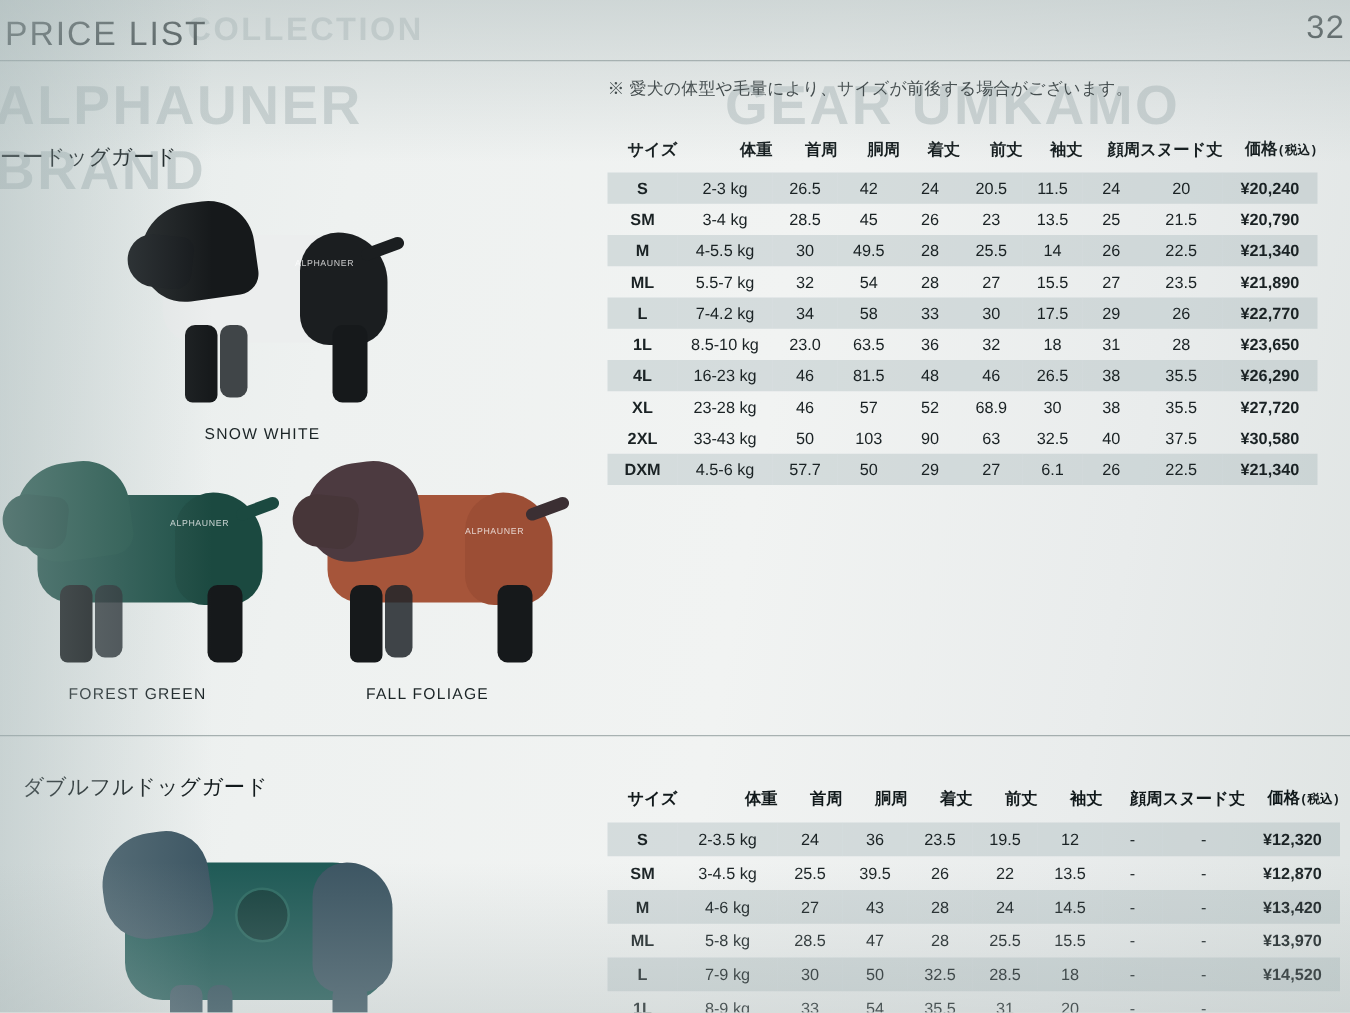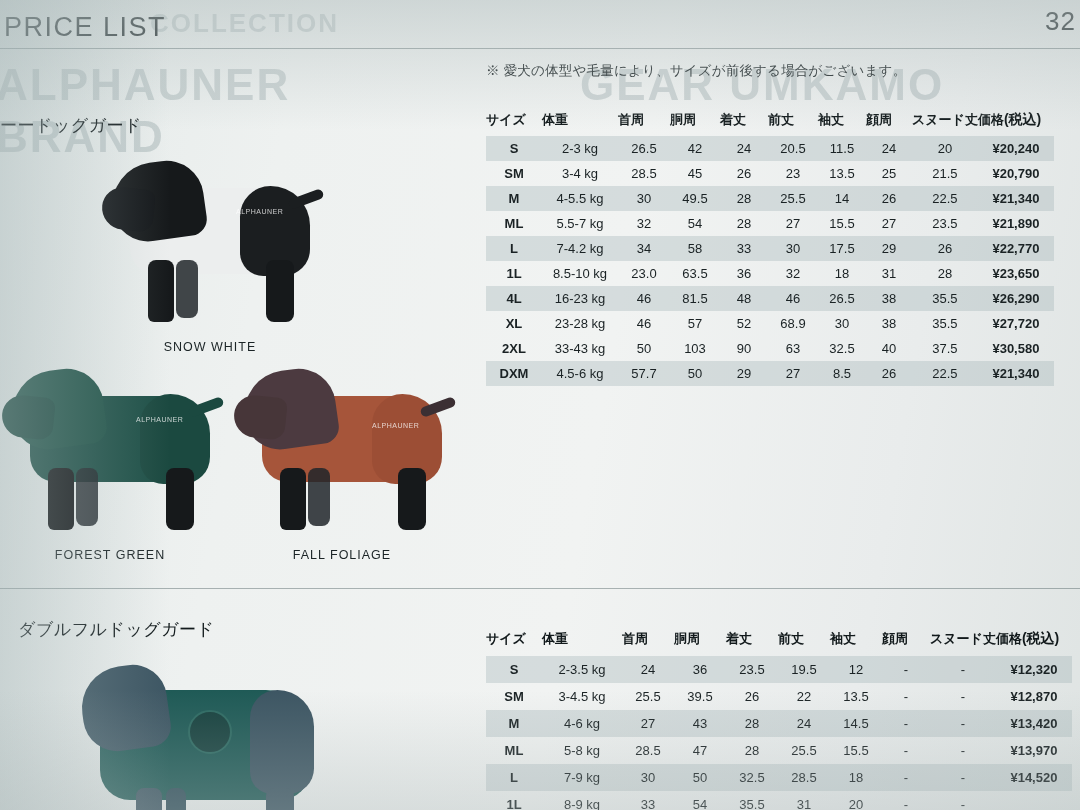--- a/index.html
+++ b/index.html
@@ -106,41 +106,42 @@
   table.spec {
     position: absolute;
     border-collapse: collapse;
     font-size: 13px;
     color: #1a2224;
   }
   table.spec th {
     font-weight: bold;
     font-size: 13px;
     padding: 3px 0 6px 0;
-    text-align: left;
+    text-align: right;
     color: #11191b;
     white-space: nowrap;
+    font-family: Liberation Mono, monospace;
   }
   table.spec td {
     text-align: center;
     padding: 2px 0;
     white-space: nowrap;
   }
   table.spec tbody tr.odd td {
     background: rgba(150,168,172,.30);
   }
   table.spec td.size {
     font-weight: bold;
   }
   table.spec td.price {
     font-weight: bold;
     margin-top: 22px;
   }
   .tiny {
-    font-size: 14px;
+    font-size: 10px;
   }
 
   
   #table1 { left: 486px; top: 106px; }
   #table1 th, #table1 td { height: 21px; line-height: 21px; }
   #table1 .c-size { width: 56px; }
   #table1 .c-w    { width: 76px; }
   #table1 .c-n    { width: 52px; }
   #table1 .c-d    { width: 50px; }
   #table1 .c-len  { width: 48px; }
@@ -436,21 +437,21 @@
         <td>37.5</td>
         <td class="price">¥30,580</td>
       </tr>
       <tr class="odd">
         <td class="size">DXM</td>
         <td>4.5-6 kg</td>
         <td>57.7</td>
         <td>50</td>
         <td>29</td>
         <td>27</td>
-        <td>8.5</td>
+        <td>6.1</td>
         <td>26</td>
         <td>22.5</td>
         <td class="price">¥21,340</td>
       </tr>
     </tbody>
   </table>
 
   <div id="mid-rule"></div>
 
   <div class="section-title" id="sec2-title">ダブルフルドッグガード</div>

